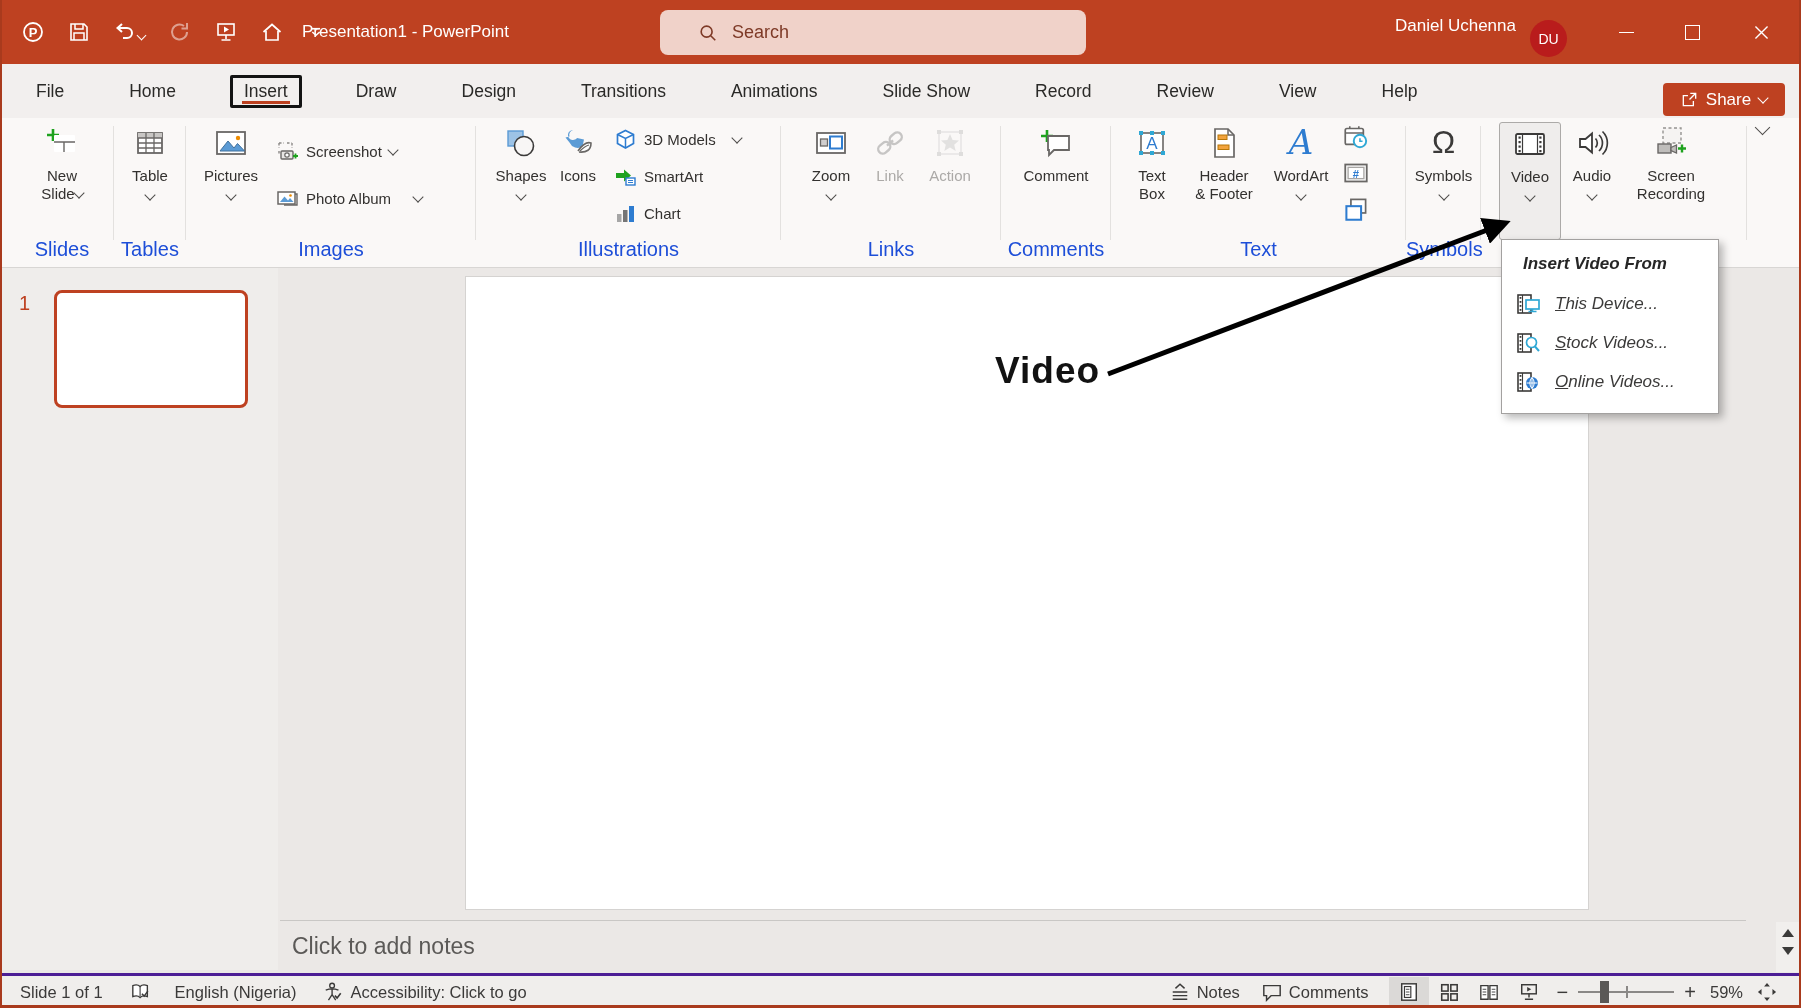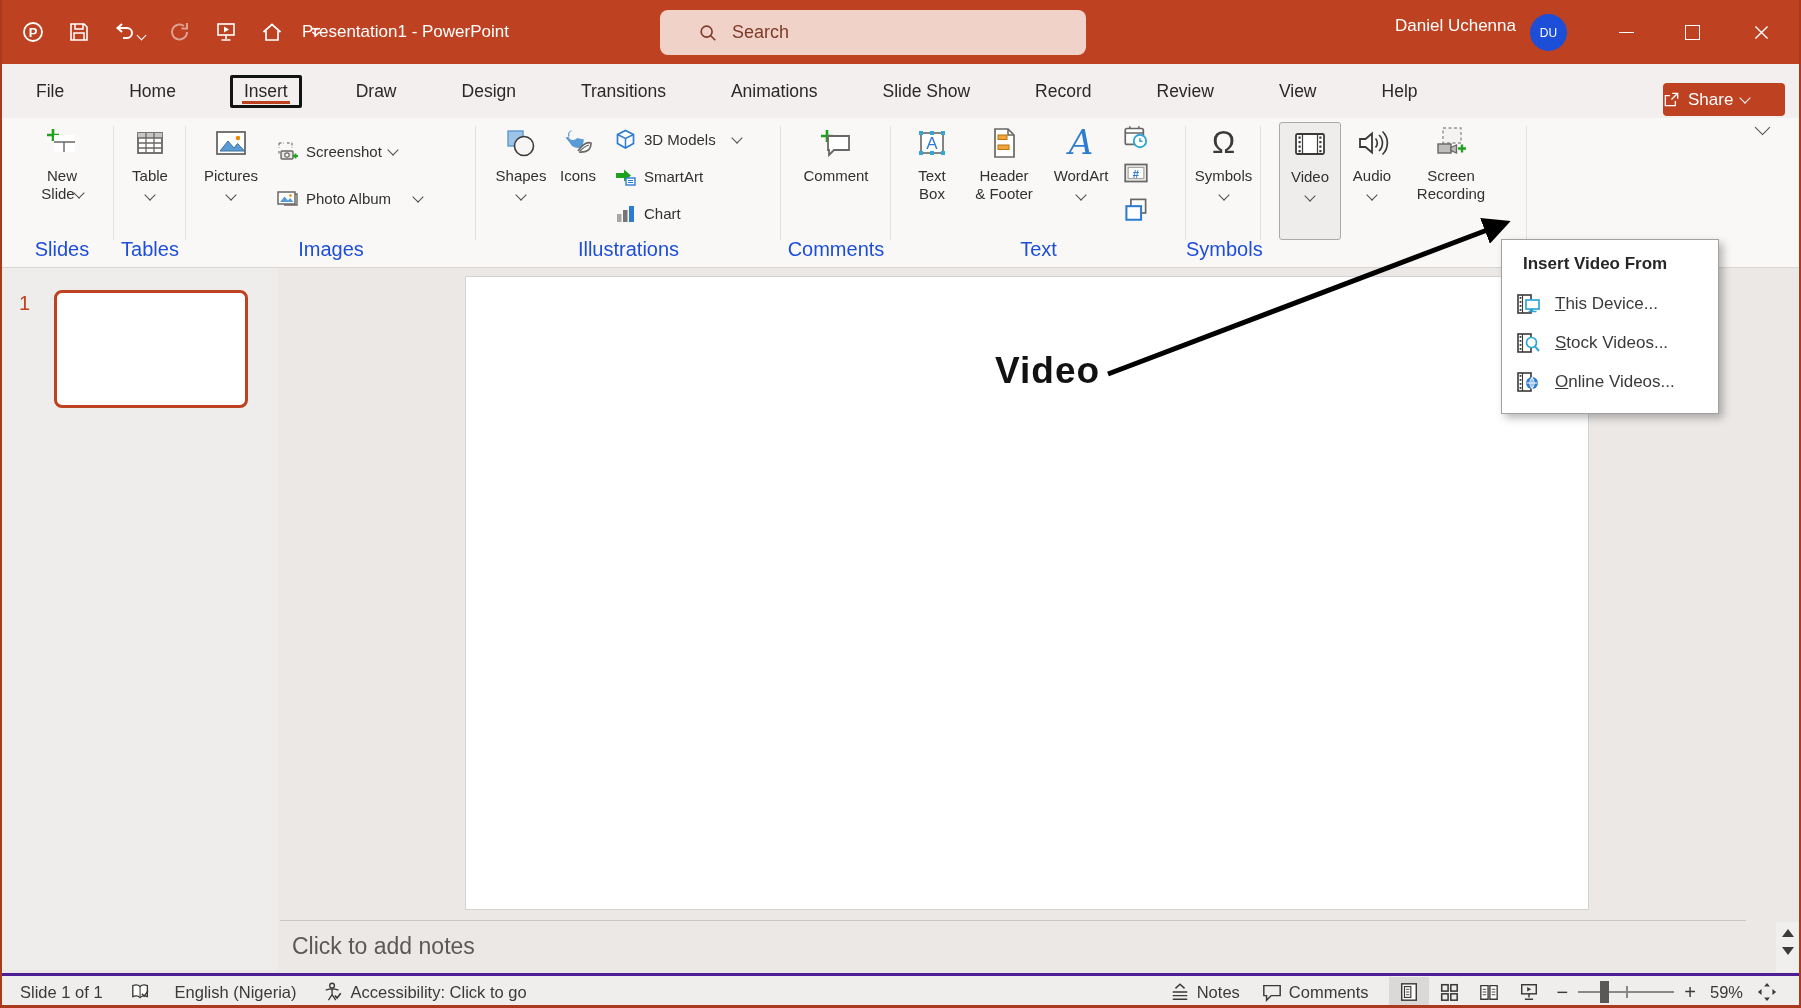--- a/index.html
+++ b/index.html
@@ -11,30 +11,30 @@
   .titlebar{position:absolute;left:0;top:0;right:0;height:64px;background:#BE4121;color:#fff;}
   .qat{position:absolute;left:20px;top:0;height:64px;display:flex;align-items:center;gap:24px;}
   .qat .ic{width:22px;height:22px;}
   .undo-wrap{display:flex;align-items:flex-end;gap:2px;}
   .dim{opacity:.5}
   .tb-title{position:absolute;left:300px;top:0;height:64px;display:flex;align-items:center;font-size:17px;color:#fff;}
   .search{position:absolute;left:658px;top:10px;width:426px;height:45px;background:#F0D2C9;border-radius:8px;
     display:flex;align-items:center;color:#7E3A27;font-size:18px;}
   .search .ic{width:20px;height:20px;margin:0 14px 0 38px;}
   .tb-user{position:absolute;left:1393px;top:0;height:52px;display:flex;align-items:center;font-size:17px;}
-  .avatar{position:absolute;left:1528px;top:14px;width:37px;height:37px;border-radius:50%;background:#1d4ed8;
-    display:flex;align-items:center;justify-content:center;font-size:12px;color:#fff;}
+  .avatar{position:absolute;left:1528px;top:20px;width:37px;height:37px;border-radius:50%;background:#b91c1c;
+    display:flex;align-items:center;justify-content:center;font-size:14px;color:#fff;}
   .winbtn{position:absolute;top:0;width:52px;height:64px;display:flex;align-items:center;justify-content:center;}
   
   .tabrow{position:absolute;left:0;top:64px;right:0;height:54px;background:#F2EFEE;display:flex;align-items:center;padding-left:20px;gap:37px;}
   .tab{padding:7px 14px;font-size:17.5px;color:#2A2927;white-space:nowrap;}
   .tab.active{border:3px solid #131313;border-radius:2px;padding:3px 11px;margin:0 3px;position:relative;}
   .tab.active::after{content:"";position:absolute;left:9px;right:9px;bottom:1px;height:3px;background:#BE4121;}
   .share{position:absolute;left:1661px;top:19px;width:122px;height:33px;background:#BE4121;border-radius:4px;color:#fff;
-    display:flex;align-items:center;gap:8px;font-size:17px;}
+    display:flex;align-items:center;justify-content:center;gap:8px;font-size:17px;}
   .share .ic{width:17px;height:17px}
   .share .chev-w{width:7px;height:7px;border-right:1.6px solid #fff;border-bottom:1.6px solid #fff;transform:rotate(45deg);margin-top:-4px;}
   
   .ribbon{position:absolute;left:0;top:118px;right:0;height:150px;background:#FAF8F7;border-bottom:1px solid #D8D6D4;
     display:flex;padding-left:8px;box-sizing:border-box;}
   .grp{position:relative;height:100%;box-sizing:border-box;display:flex;justify-content:center;}
   .grp::after{content:"";position:absolute;right:0;top:8px;height:114px;width:1px;background:#E3E1DF;}
   .grp-label{position:absolute;bottom:6px;left:0;right:0;text-align:center;font-size:20px;color:#1d4ed8;}
   .g-slides{width:104px}.g-tables{width:72px}.g-images{width:290px}.g-illus{width:305px}.g-links{width:220px}
   .g-comments{width:110px}.g-text{width:295px}.g-symbols{width:75px}.g-media{width:266px}
@@ -57,21 +57,21 @@
   .thumb{position:absolute;left:52px;top:290px;width:188px;height:112px;background:#fff;border:3px solid #BE4121;border-radius:8px;}
   .slide{position:absolute;left:463px;top:276px;width:1122px;height:632px;background:#fff;border:1px solid #D5D3D1;}
   .notes{position:absolute;left:278px;top:920px;width:1466px;height:52px;border-top:1px solid #C9C7C5;color:#5B5957;font-size:23px;
     display:flex;align-items:center;padding-left:12px;box-sizing:border-box;}
   .scrollarrows{position:absolute;left:1774px;top:922px;width:24px;height:50px;display:flex;flex-direction:column;align-items:center;gap:8px;padding-top:6px;background:#F1EFED;box-sizing:border-box;}
   
   .anno-svg{position:absolute;left:0;top:0;width:1801px;height:1008px;z-index:55;pointer-events:none;}
   .anno-label{position:absolute;left:993px;top:350px;z-index:55;font-size:37px;font-weight:bold;color:#121212;letter-spacing:1px;}
   
   .dropdown{position:absolute;left:1499px;top:239px;width:216px;background:#fff;border:1px solid #A3A1A0;
-    box-shadow:4px 4px 8px rgba(0,0,0,.28);z-index:60;padding:10px 0 12px 0;}
+    box-shadow:4px 4px 8px rgba(0,0,0,.28);z-index:60;padding:10px 0 12px 0;font-style:italic;}
   .dd-header{font-size:17px;font-weight:bold;color:#262626;padding:4px 0 10px 21px;}
   .dd-item{display:flex;align-items:center;height:39px;font-size:17px;color:#3B3A39;}
   .dd-item .ic{width:25px;height:22px;margin:0 13px 0 15px;flex:none}
   .mn{text-decoration:underline;}
   
   .status{position:absolute;left:0;right:0;top:973px;height:32px;background:#F0EEEC;border-top:3px solid #4c1d95;
     display:flex;align-items:center;font-size:16.5px;color:#3B3A39;}
   .st-item{display:flex;align-items:center;gap:7px;white-space:nowrap;}
   .st-ic{width:20px;height:20px}
   .viewbtn{width:40px;height:31px;display:flex;align-items:center;justify-content:center;}
@@ -495,20 +495,42 @@
         <div class="bS">
           <svg class="ic">
               <use href="#s-chart"></use>
             </svg>
           <span>Chart</span>
         </div>
       </div>
       <span class="grp-label">Illustrations</span>
     </div>
 
+    <div class="grp g-links">
+      <div class="bL" style="width:62px">
+        <svg class="ic">
+            <use href="#s-zoombtn"></use>
+          </svg>
+        <span class="bl-label">Zoom</span>
+        <span class="chev below"></span>
+      </div>
+      <div class="bL dis" style="width:56px">
+        <svg class="ic">
+            <use href="#s-link"></use>
+          </svg>
+        <span class="bl-label">Link</span>
+      </div>
+      <div class="bL dis" style="width:64px">
+        <svg class="ic">
+            <use href="#s-action"></use>
+          </svg>
+        <span class="bl-label">Action</span>
+      </div>
+      <span class="grp-label">Links</span>
+    </div>
 
     <div class="grp g-comments">
       <div class="bL" style="width:80px">
         <svg class="ic">
             <use href="#s-comment"></use>
           </svg>
         <span class="bl-label">Comment</span>
       </div>
       <span class="grp-label">Comments</span>
     </div>

